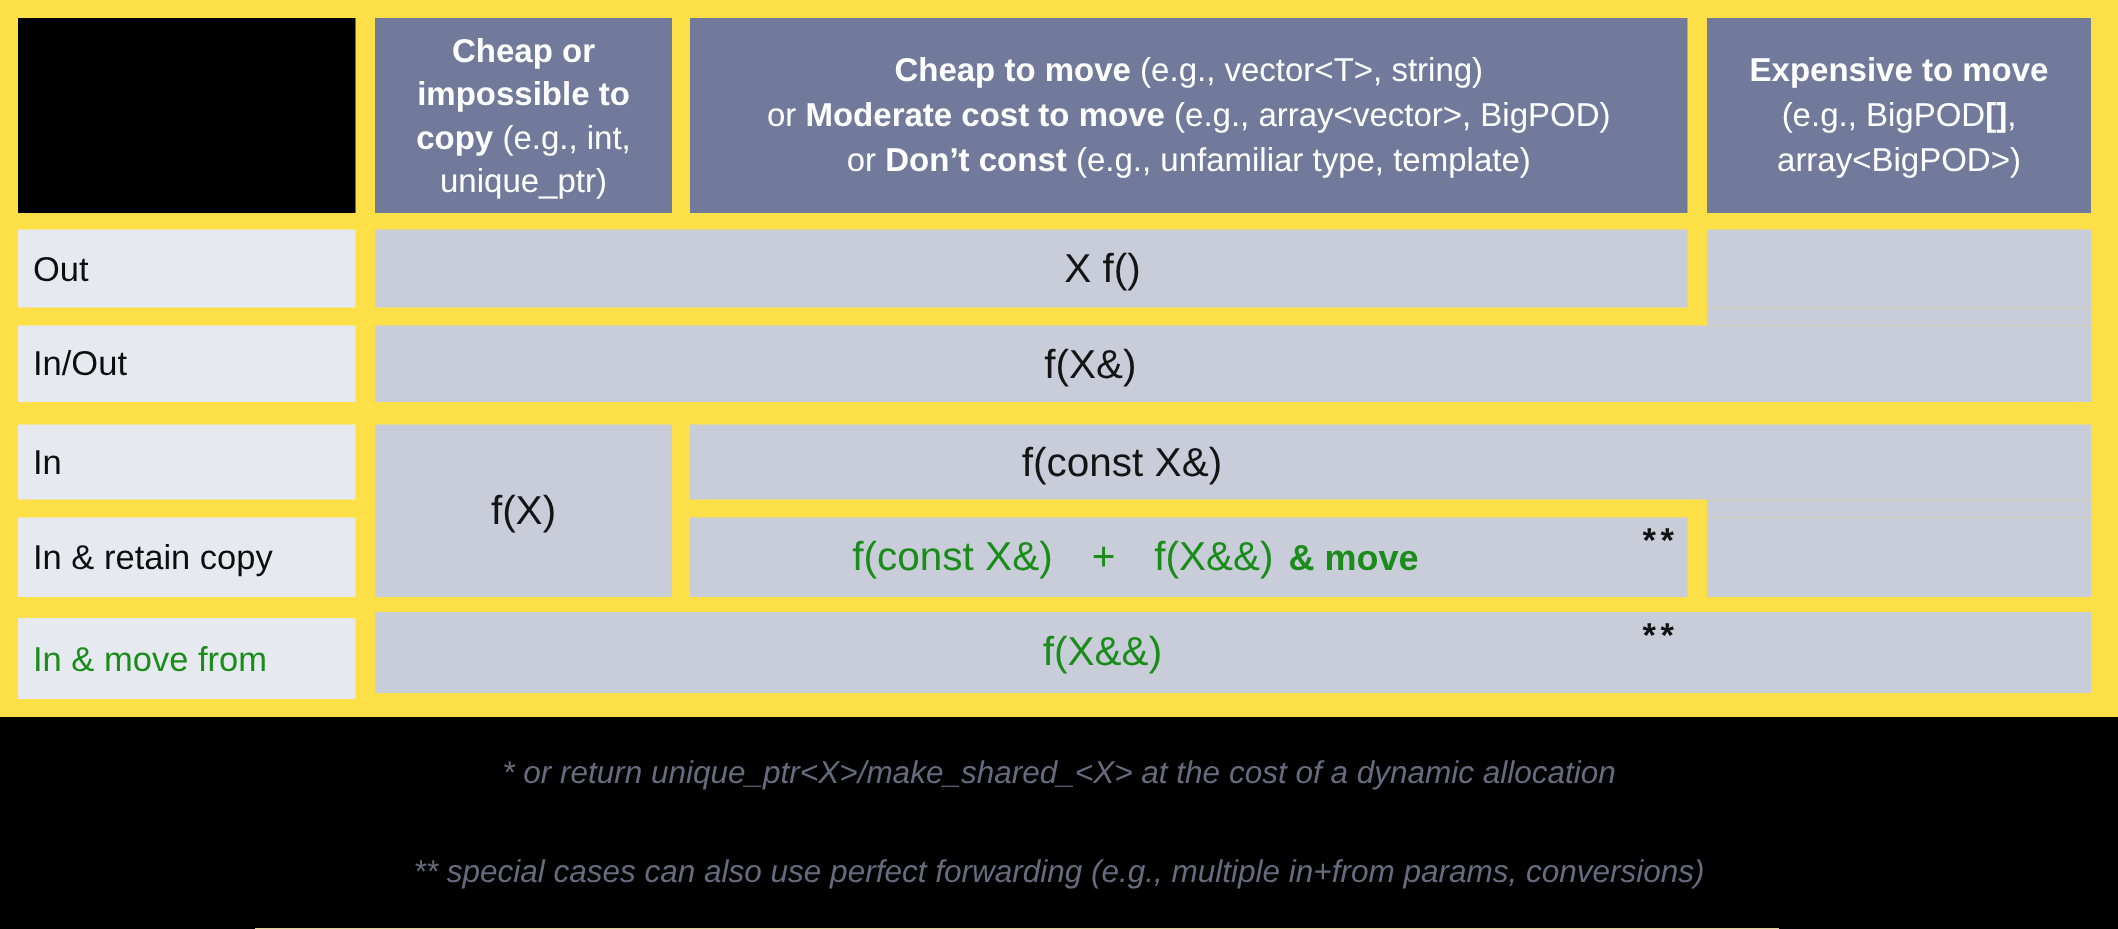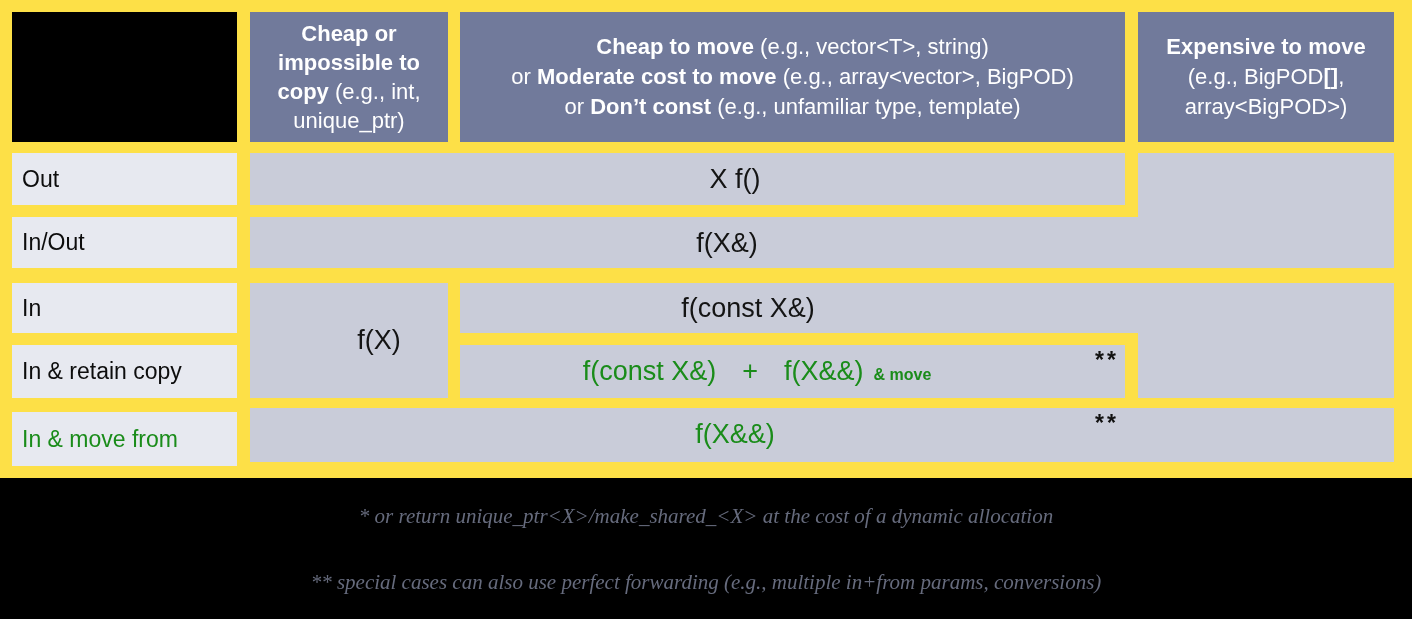--- a/index.html
+++ b/index.html
@@ -19,32 +19,32 @@
   .label {
     background:#e7e9f0; display:flex; align-items:center; padding-left:10px;
     font-weight:normal; font-size:23px; color:#0d0d0d;
   }
   .label.green-label { color:#1a8c1a; }
   .shape { position:absolute; background:#c9ccd9; }
   .code {
     position:absolute; text-align:center; font-size:27px; line-height:38px;
     color:#141414; white-space:nowrap;
   }
-  .code.center-v { display:flex; align-items:center; justify-content:center; line-height:normal;padding-left:30px; }
+  .code.center-v { display:flex; align-items:center; justify-content:center; line-height:normal; }
   .green { color:#1a8c1a; }
   .gap-sm { display:inline-block; width:26px; }
-  .suffix { font-size:16px; margin-left:10px;margin-top:24px; }
+  .suffix { font-size:24px; margin-left:10px;margin-top:24px; }
   .marker {
     position:absolute; font-weight:bold; font-size:23px; letter-spacing:3px;
     color:#111111; text-align:center;
   }
   .footer { position:absolute; left:0; top:478px; width:1412px; height:141px; background:#000000; }
   .fnote {
     position:absolute; left:0; width:100%; text-align:center;
-    font-style:italic; font-size:21px; line-height:26px; color:#666b7d;font-family:Liberation Serif, serif;
+    font-style:italic; font-size:21px; line-height:26px; color:#666b7d;
   }
 </style>
 </head>
 <body>
 
 <div class="slide">
 
   <div class="cell corner" style="left:12px; top:12px; width:225px; height:130px;"></div>
 
   <div class="cell hcell" style="left:250px; top:12px; width:198px; height:130px; padding:0 2px;">

